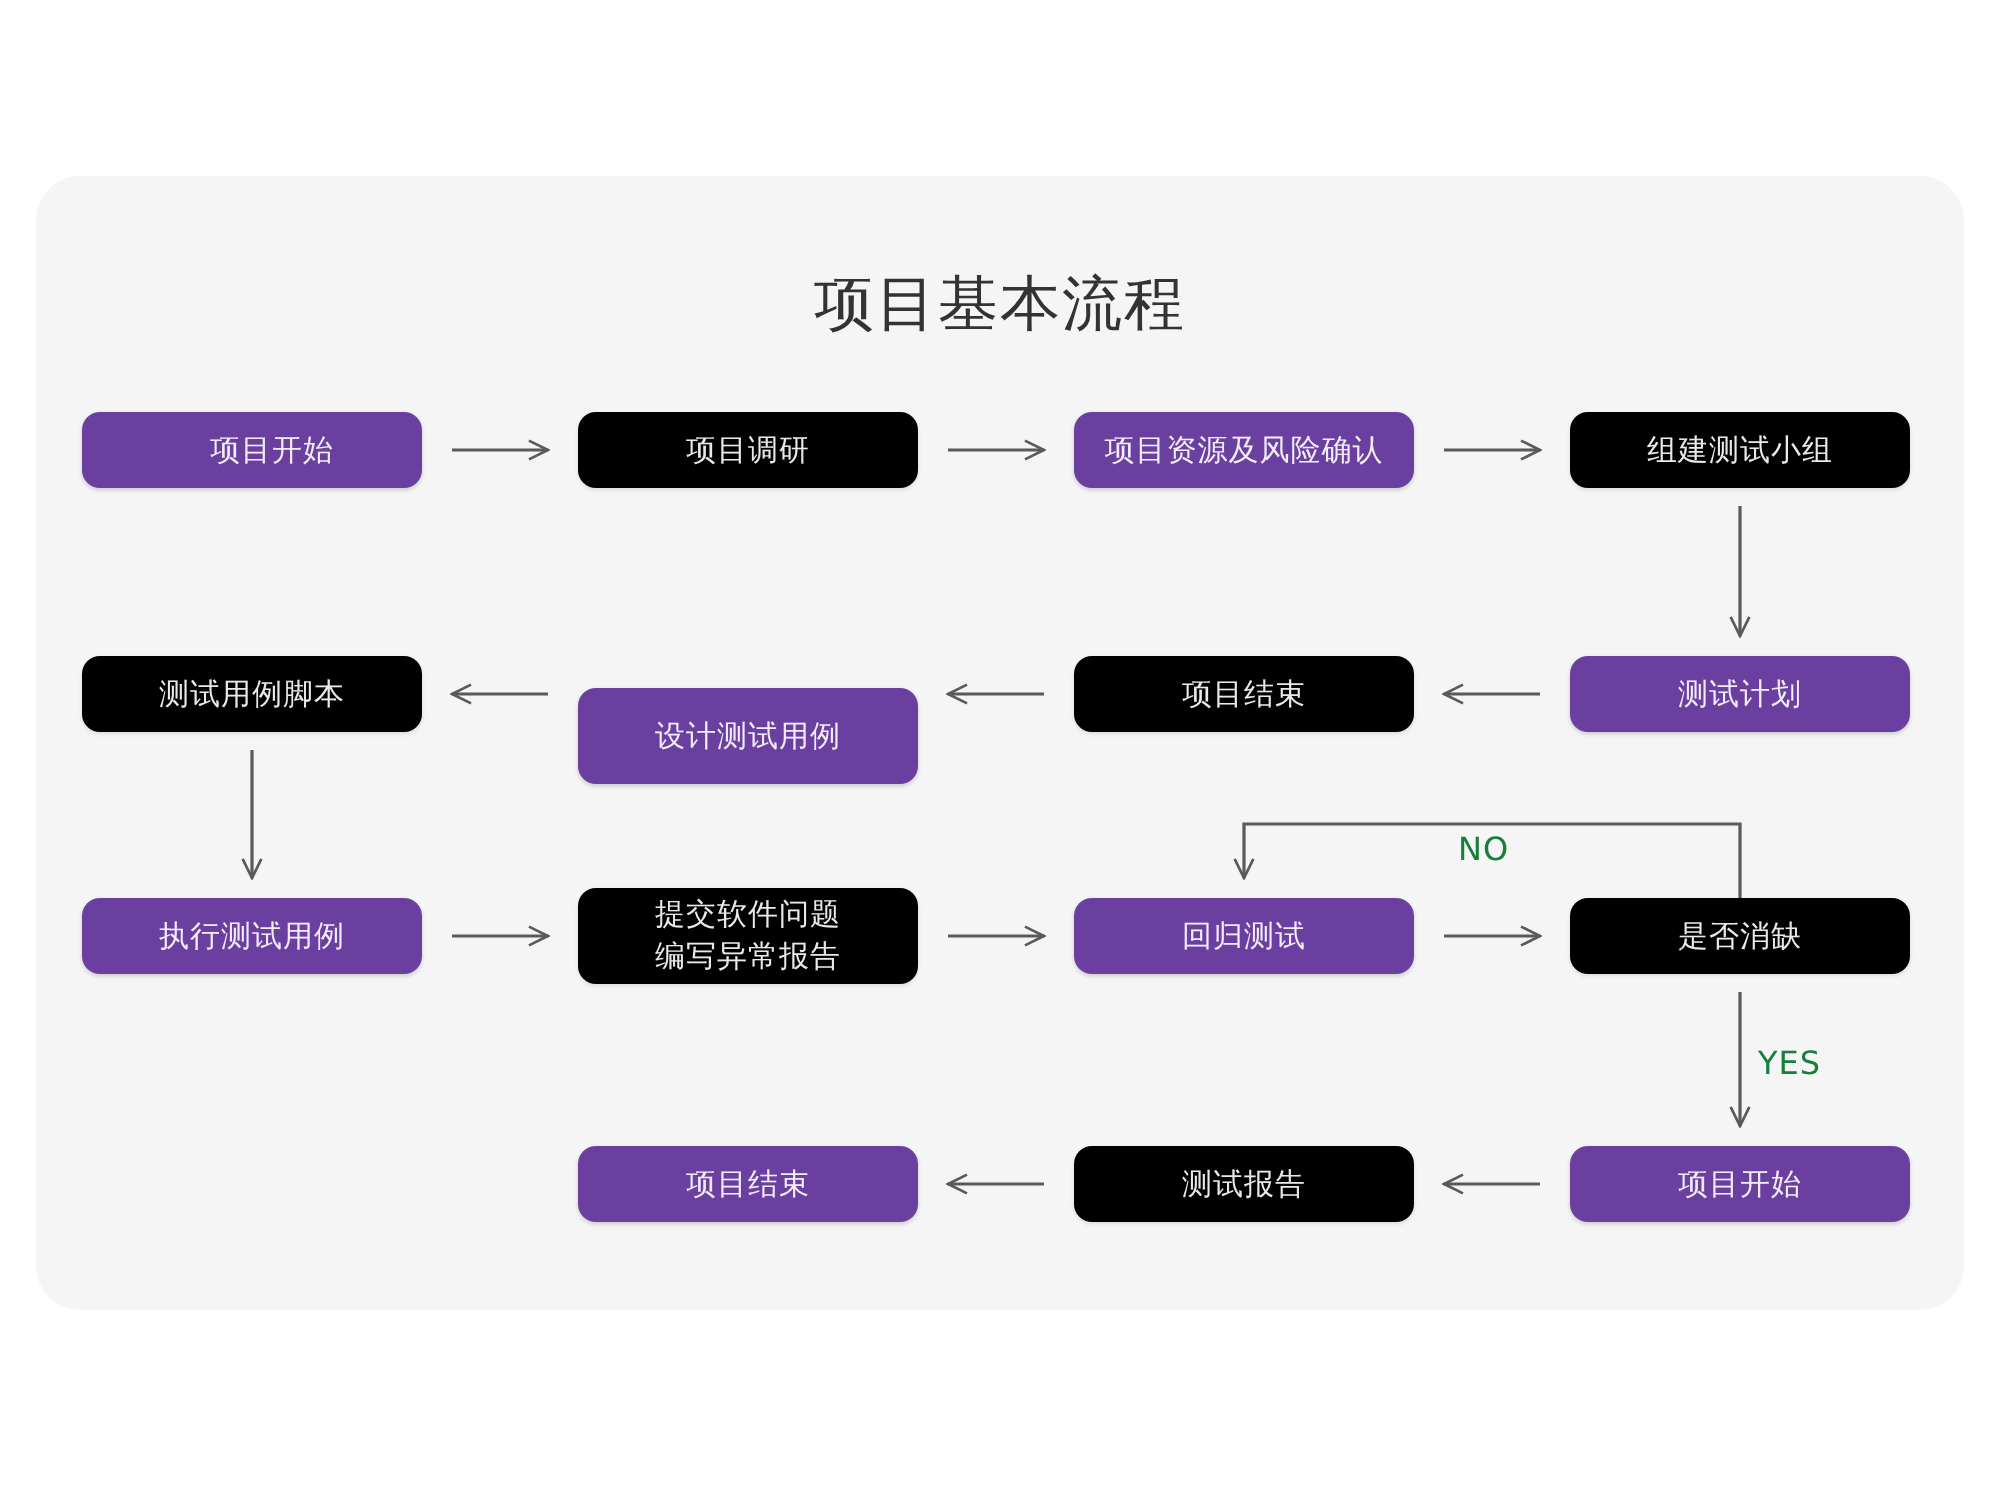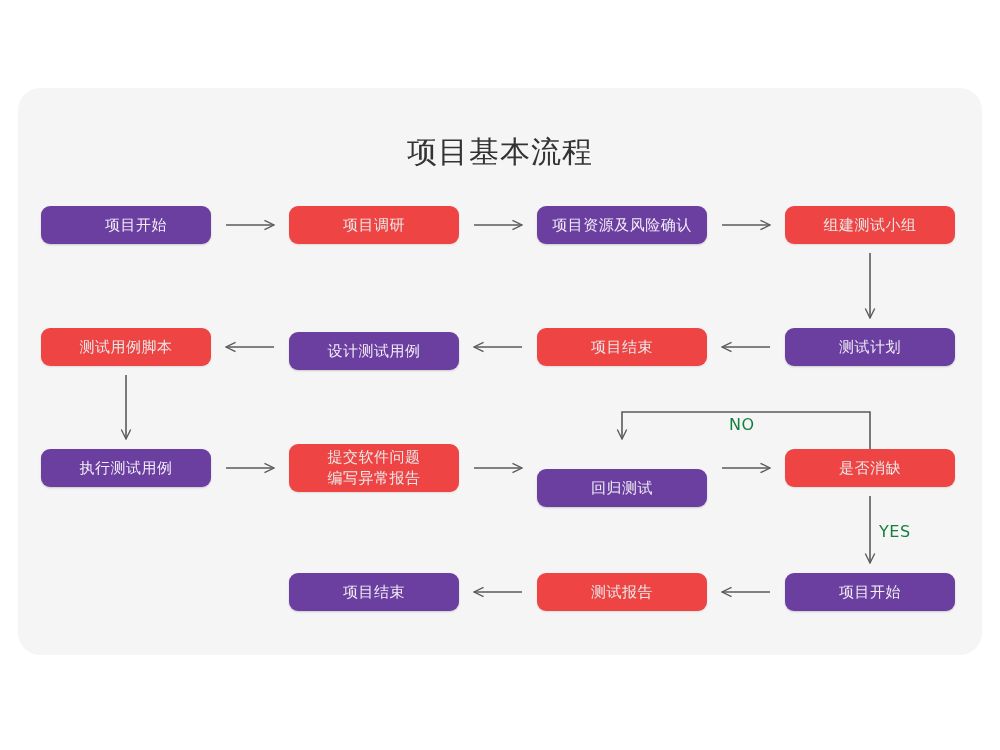--- a/index.html
+++ b/index.html
@@ -48,21 +48,21 @@
     line-height: 21px;
     letter-spacing: 0.5px;
     white-space: pre-line;
   }
   .node.purple {
     background: #6b3fa0;
     color: #f2ecf7;
     box-shadow: 0 1px 2px rgba(0,0,0,0.18);
   }
   .node.gray {
-    background: #ef4444;
+    background: #000000;
     color: #e9e9e9;
     box-shadow: 0 1px 2px rgba(0,0,0,0.10);
   }
   
   .conn {
     position: absolute;
     pointer-events: none;
   }
   .lbl {
     position: absolute;
@@ -79,28 +79,28 @@
   <div class="card"></div>
 
   <div class="title">项目基本流程</div>
 
   <div class="node purple" style="left:41px;  top:206px; width:170px; height:38px;padding-left:20px;">项目开始</div>
   <div class="node gray" style="left:289px; top:206px; width:170px; height:38px;">项目调研</div>
   <div class="node purple" style="left:537px; top:206px; width:170px; height:38px;">项目资源及风险确认</div>
   <div class="node gray" style="left:785px; top:206px; width:170px; height:38px;">组建测试小组</div>
 
   <div class="node gray" style="left:41px;  top:328px; width:170px; height:38px;">测试用例脚本</div>
-  <div class="node purple" style="left:289px; top:332px; width:170px; height:38px;">设计测试用例</div>
+  <div class="node purple" style="left:289px; top:344px; width:170px; height:48px;">设计测试用例</div>
   <div class="node gray" style="left:537px; top:328px; width:170px; height:38px;">项目结束</div>
   <div class="node purple" style="left:785px; top:328px; width:170px; height:38px;">测试计划</div>
 
   <div class="node purple" style="left:41px;  top:449px; width:170px; height:38px;">执行测试用例</div>
   <div class="node gray" style="left:289px; top:444px; width:170px; height:48px;">提交软件问题
 编写异常报告</div>
-  <div class="node purple" style="left:537px; top:469px; width:170px; height:38px;text-align:center;">回归测试</div>
+  <div class="node purple" style="left:537px; top:449px; width:170px; height:38px;text-align:center;">回归测试</div>
   <div class="node gray" style="left:785px; top:449px; width:170px; height:38px;">是否消缺</div>
 
   <div class="node purple" style="left:289px; top:573px; width:170px; height:38px;">项目结束</div>
   <div class="node gray" style="left:537px; top:573px; width:170px; height:38px;text-align:right;">测试报告</div>
   <div class="node purple" style="left:785px; top:573px; width:170px; height:38px;">项目开始</div>
 
   <svg class="conn" style="left:0; top:0;" width="1000" height="750">
     <defs>
       <marker id="ah" viewBox="0 0 10 10" refX="9" refY="5" markerWidth="7" markerHeight="7" orient="auto-start-reverse">
         <path d="M 0.5 0.8 L 9 5 L 0.5 9.2" fill="none" stroke="#5a5a5a" stroke-width="1.2"></path>

